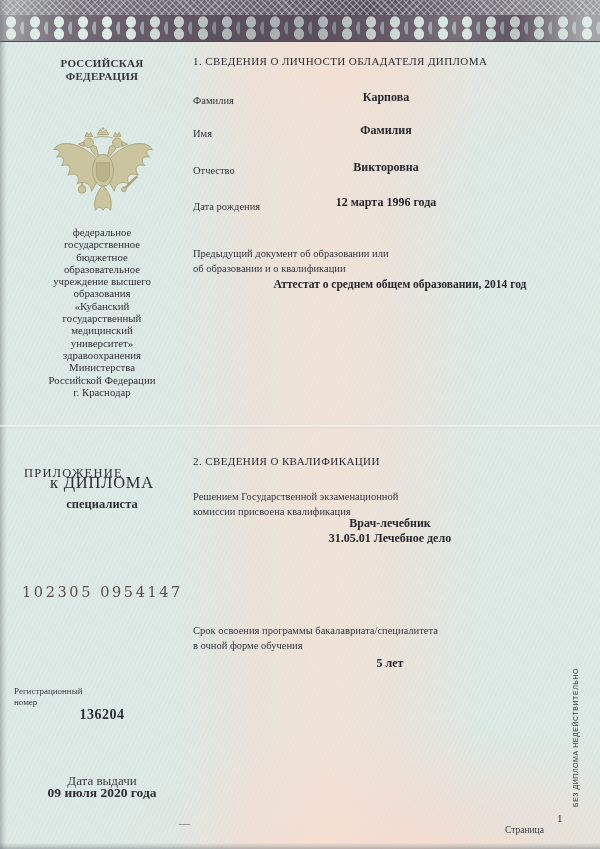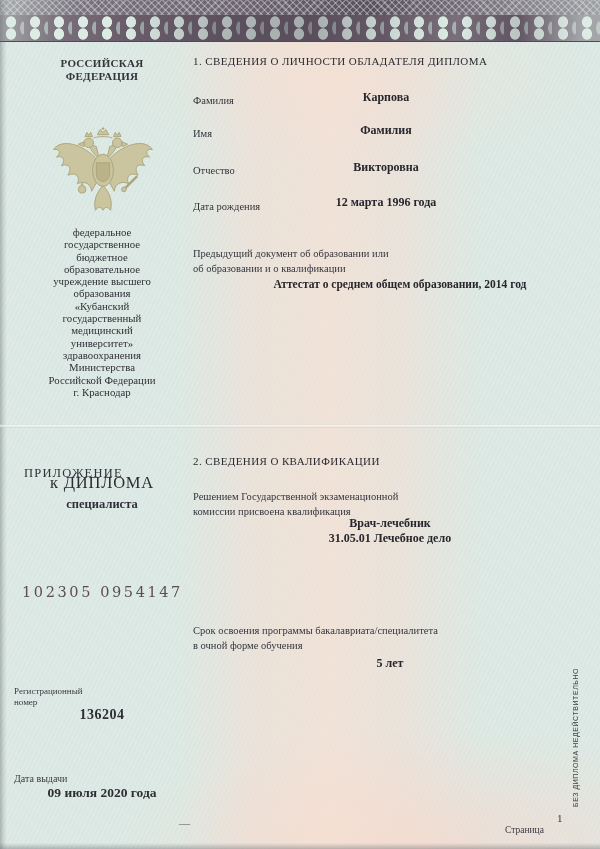--- a/index.html
+++ b/index.html
@@ -57,21 +57,21 @@
   .eagle{left:46px;top:124px;width:114px;height:106px;}
   .institution{left:8px;top:226px;width:188px;text-align:center;font-size:10.8px;
     line-height:12.3px;color:#303038;}
   .doc-title-1{left:24px;top:459px;width:176px;font-size:12.5px;letter-spacing:1.2px;color:#303038;margin-top:7px;}
   .doc-title-2{left:14px;top:473px;width:176px;text-align:center;font-size:16.5px;letter-spacing:0.8px;color:#2c2c34;}
   .doc-title-3{left:14px;top:497px;width:176px;text-align:center;font-size:12.5px;font-weight:600;color:#303038;}
   .serial{left:22px;top:584px;font-family:"DejaVu Serif",serif;font-size:14.5px;
     letter-spacing:2.6px;color:#5c4e4c;font-weight:500;}
   .reg-label{left:14px;top:686px;width:176px;font-size:9px;line-height:10.5px;color:#3a3a42;}
   .reg-number{left:14px;top:707px;width:176px;text-align:center;font-size:14px;font-weight:700;letter-spacing:0.5px;}
-  .issue-label{left:14px;top:773px;width:176px;text-align:left;font-size:10px;color:#3a3a42;}
+  .issue-label{left:14px;top:773px;width:176px;text-align:center;font-size:13px;color:#3a3a42;}
   .issue-date{left:14px;top:785px;width:176px;text-align:center;font-size:13.5px;font-weight:600;}
   
   .sec-title{font-size:11px;letter-spacing:0.4px;color:#2b2b32;}
   .s1-title{left:193px;top:55px;}
   .s2-title{left:193px;top:455px;}
   .f-label{font-size:10.5px;color:#35353d;}
   .f-value{width:212px;text-align:center;font-size:12px;font-weight:600;color:#26262c;}
   .lbl-surname{left:193px;top:95px;}   .val-surname{left:280px;top:90px;}
   .lbl-name{left:193px;top:128px;}     .val-name{left:280px;top:123px;}
   .lbl-patronymic{left:193px;top:165px;} .val-patronymic{left:280px;top:160px;}

